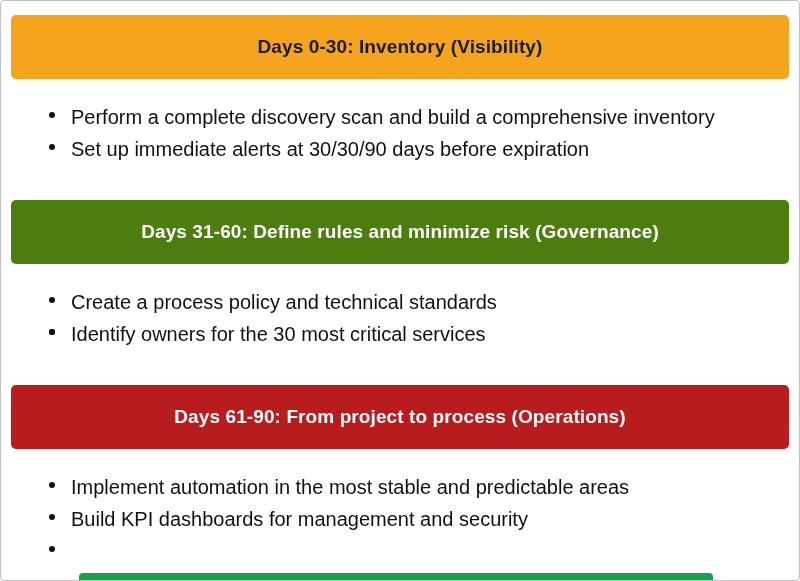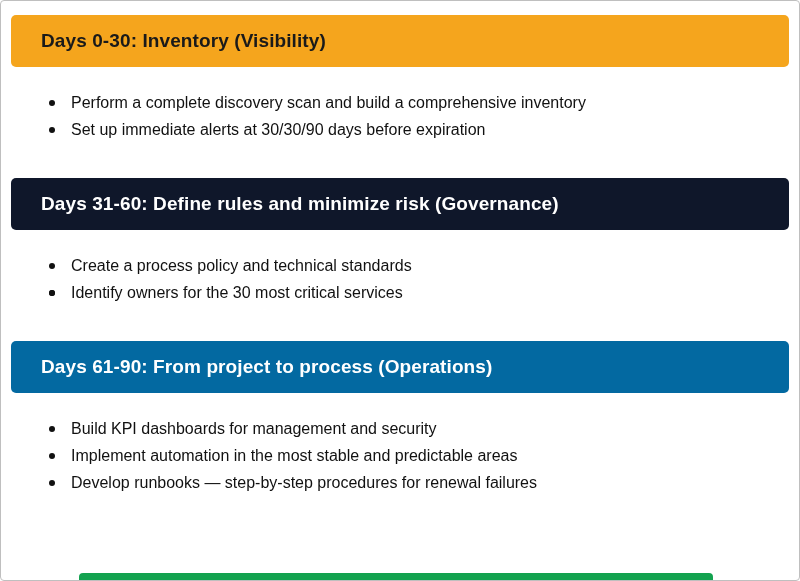--- a/index.html
+++ b/index.html
@@ -12,44 +12,45 @@
     position: relative;
     width: 800px;
     height: 581px;
     background: #ffffff;
     border: 1px solid #bfbfbf;
     border-radius: 4px;
     overflow: hidden;
   }
   .section { }
   .section-header {
-    height: 52px;
+    height: 64px;
     margin: 0 10px;
     border-radius: 5px;
     display: flex;
     align-items: center;
     padding: 0 30px;
+    justify-content: center;
   }
   .section:first-child .section-header { margin-top: 14px; }
   .section-title {
     font-size: 19px;
     font-weight: bold;
     letter-spacing: 0.1px;
   }
   .bullet-list {
     list-style: none;
     margin: 26px 0 38px 0;
     padding-left: 48px;
   }
   .section:last-of-type .bullet-list { margin-bottom: 18px; }
   .bullet-item {
     position: relative;
     padding-left: 22px;
     margin-bottom: 7px;
-    font-size: 16px;
+    font-size: 20px;
     color: #111111;
     line-height: 1.25;
   }
   .bullet-dot {
     position: absolute;
     left: 0;
     top: 7px;
     width: 6px;
     height: 6px;
     border-radius: 50%;
@@ -79,53 +80,52 @@
         <span>Perform a complete discovery scan and build a comprehensive inventory</span>
       </li>
       <li class="bullet-item">
         <span class="bullet-dot"></span>
         <span>Set up immediate alerts at 30/30/90 days before expiration</span>
       </li>
     </ul>
   </div>
 
   <div class="section">
-    <div class="section-header" style="background-color: #0f172a;">
+    <div class="section-header" style="background-color: #4d7c0f;">
       <span class="section-title" style="color: rgb(255, 255, 255);">Days 31-60: Define rules and minimize risk (Governance)</span>
     </div>
     <ul class="bullet-list">
       <li class="bullet-item">
         <span class="bullet-dot"></span>
         <span>Create a process policy and technical standards</span>
       </li>
       <li class="bullet-item">
         <span class="bullet-dot"></span>
       </li>
       <li class="bullet-item">
         <span class="bullet-dot"></span>
         <span>Identify owners for the 30 most critical services</span>
       </li>
     </ul>
   </div>
 
   <div class="section">
-    <div class="section-header" style="background-color: #0369a1;">
+    <div class="section-header" style="background-color: #b91c1c;">
       <span class="section-title" style="color: rgb(255, 255, 255);">Days 61-90: From project to process (Operations)</span>
     </div>
     <ul class="bullet-list">
+      <li class="bullet-item">
+        <span class="bullet-dot"></span>
+        <span>Implement automation in the most stable and predictable areas</span>
+      </li>
       <li class="bullet-item">
         <span class="bullet-dot"></span>
         <span>Build KPI dashboards for management and security</span>
       </li>
       <li class="bullet-item">
         <span class="bullet-dot"></span>
-        <span>Implement automation in the most stable and predictable areas</span>
-      </li>
-      <li class="bullet-item">
-        <span class="bullet-dot"></span>
-        <span>Develop runbooks — step-by-step procedures for renewal failures</span>
       </li>
     </ul>
   </div>
 
   <div class="partial-next-bar" style="background-color: rgb(19, 162, 79);"></div>
 
 </div>
 
 </body></html>

